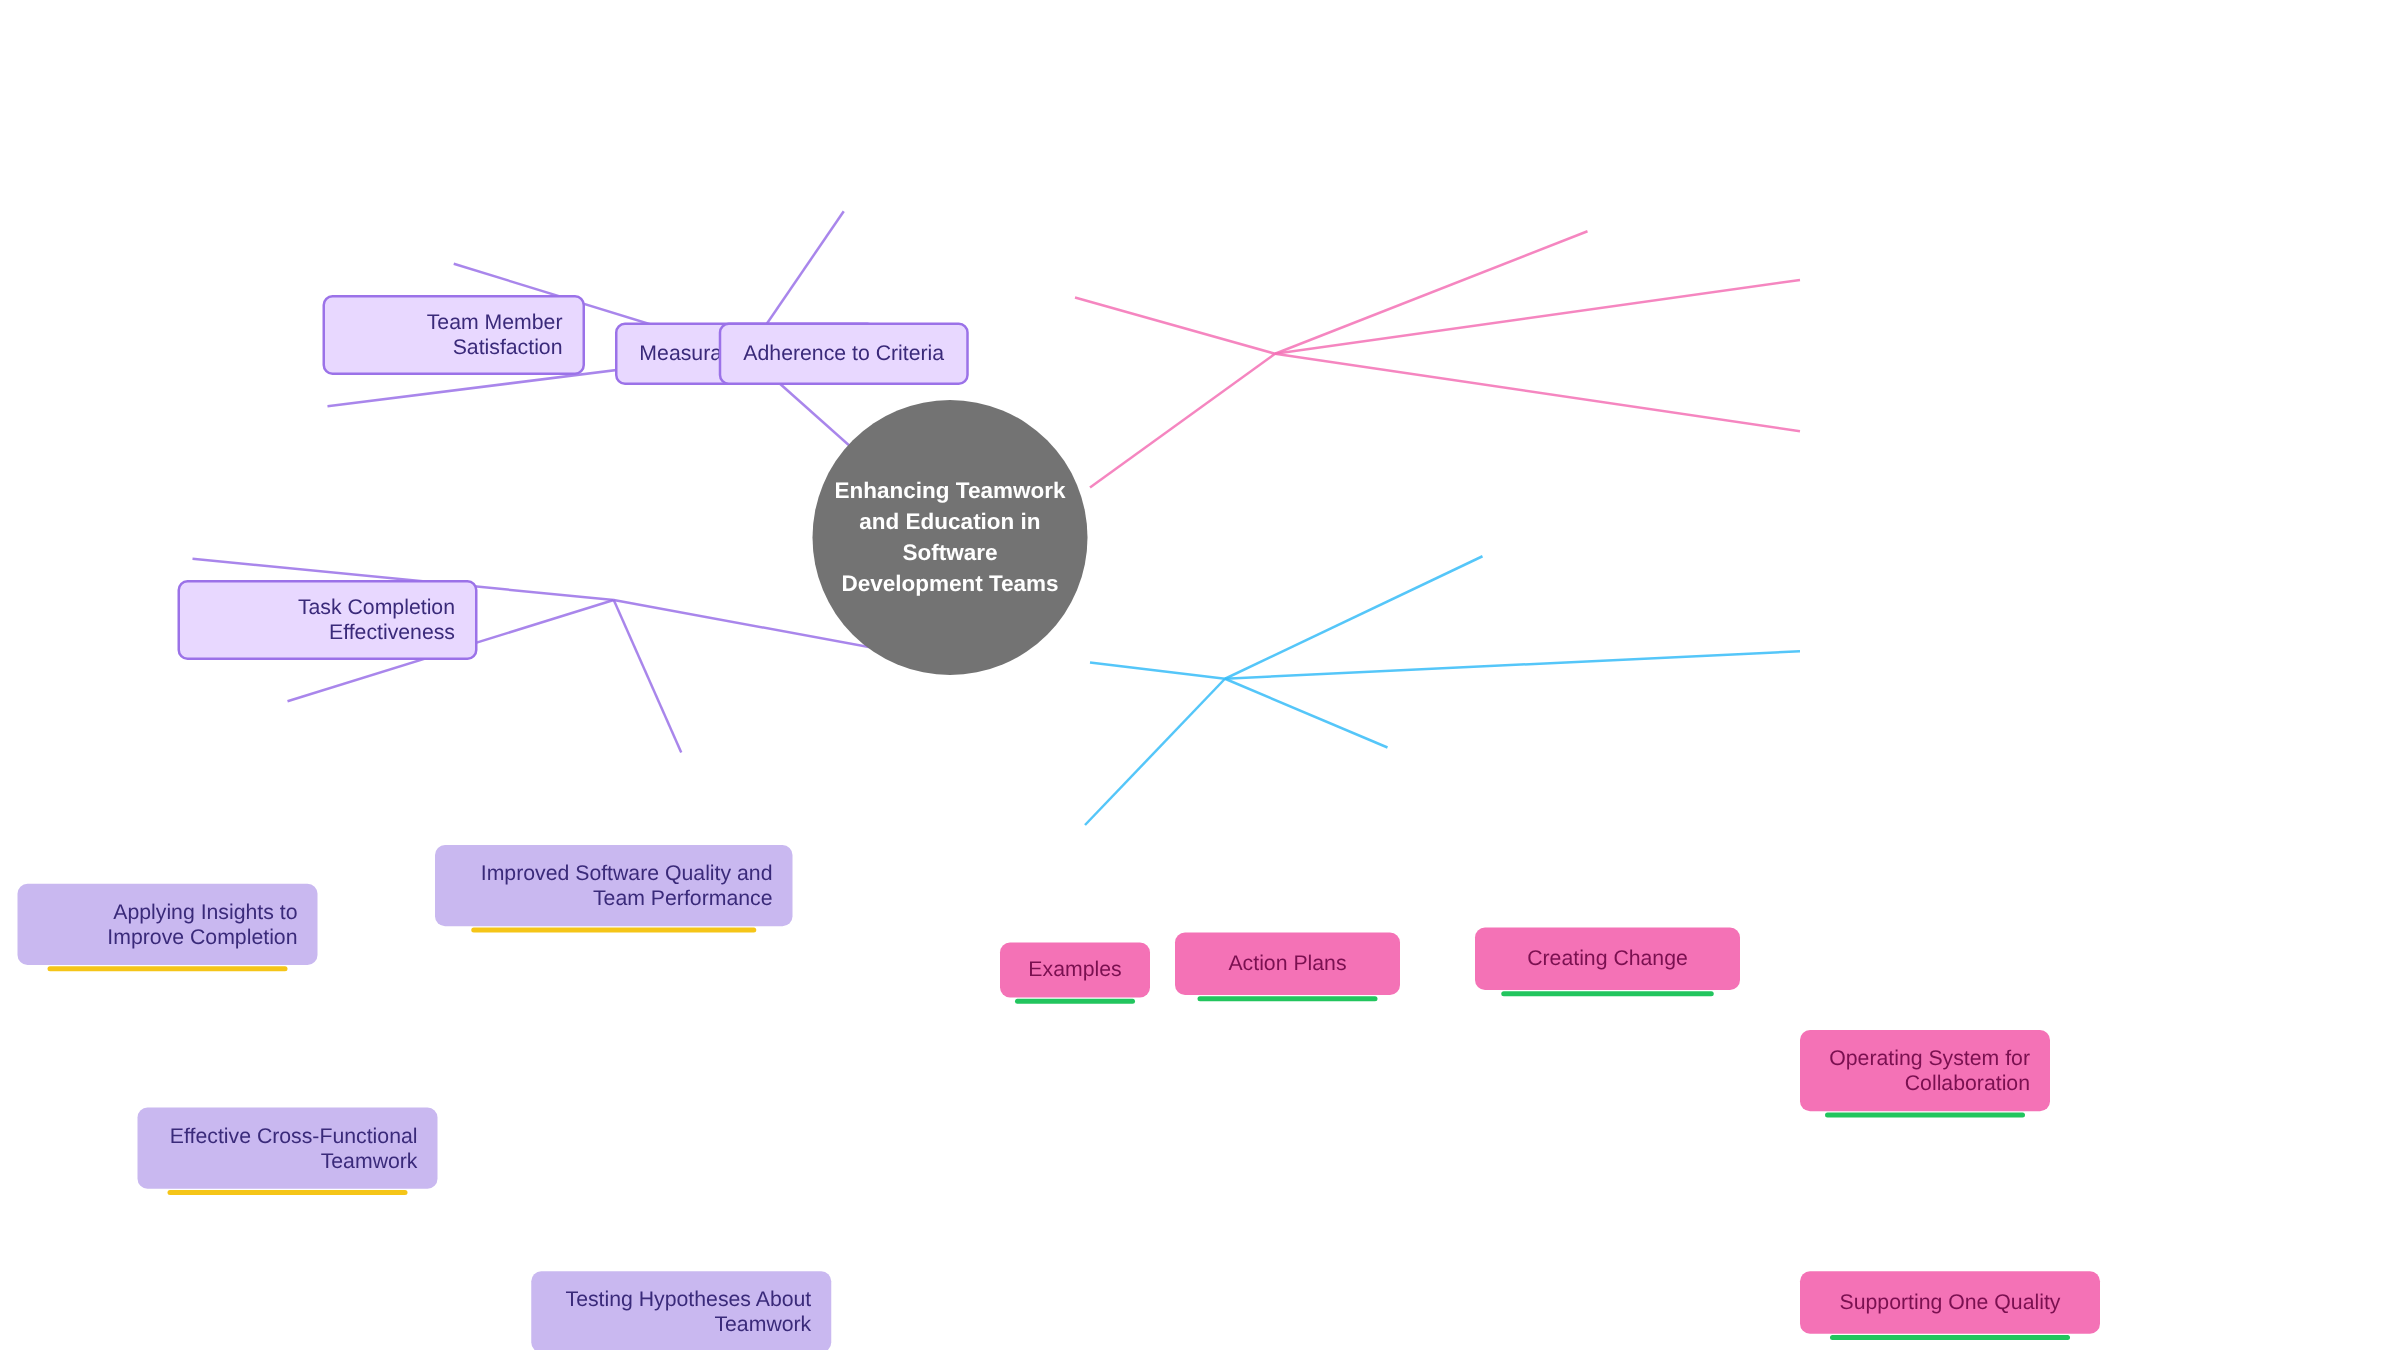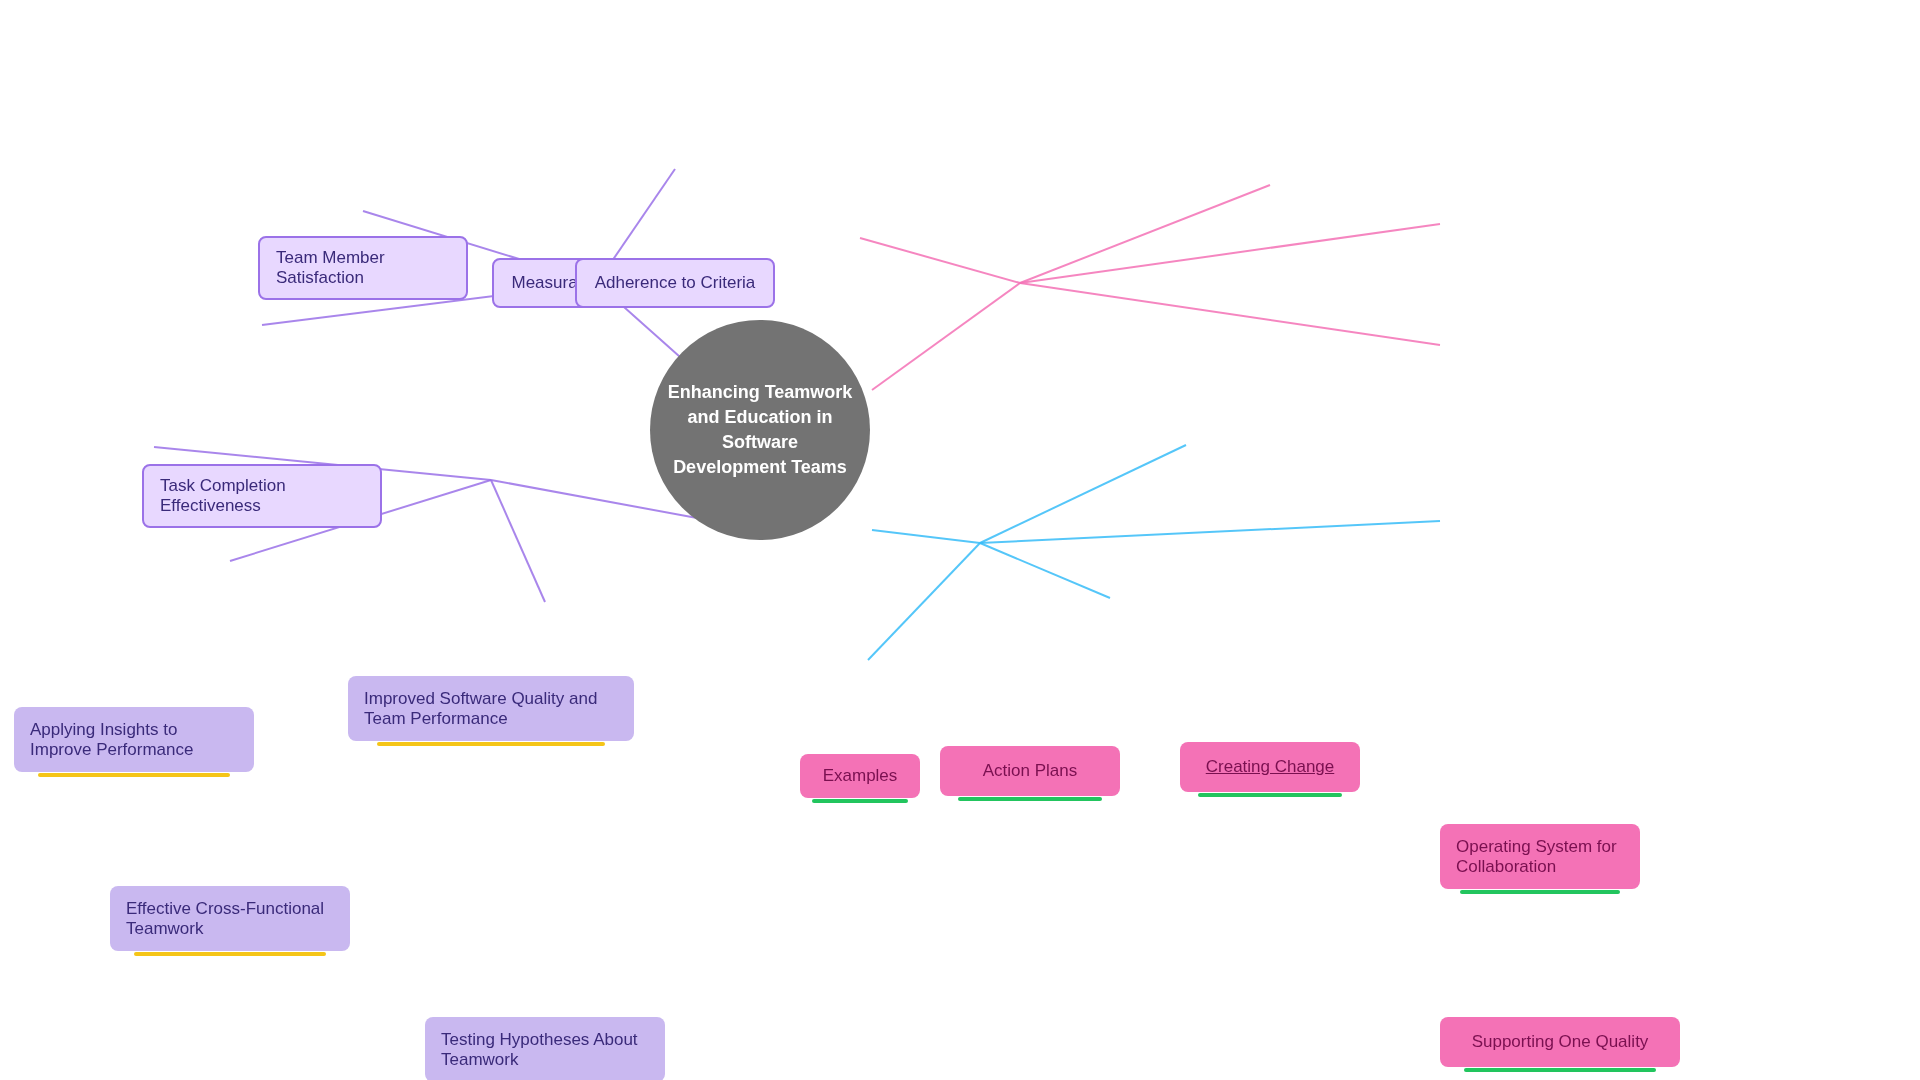--- a/index.html
+++ b/index.html
@@ -16,21 +16,21 @@
       top: 0; left: 0;
       width: 1920px;
       height: 1080px;
       pointer-events: none;
     }
     .node {
       position: absolute;
       display: flex;
       align-items: center;
       justify-content: center;
-      text-align: left;
+      text-align: right;
       border-radius: 8px;
       font-size: 17px;
       font-weight: 500;
       padding: 10px 16px;
       cursor: default;
     }
     .node-center {
       width: 220px;
       height: 220px;
       border-radius: 50%;
@@ -109,21 +109,21 @@
     <line x1="980" y1="543" x2="868" y2="660" stroke="#38bdf8" stroke-width="2" opacity="0.85"></line>
   </svg>
 
 <div id="nodes-container">
     <div class="node node-center" style="left: 650px; top: 320px; width: 220px; height: 220px;">Enhancing Teamwork and Education in Software Development Teams</div>
     <div class="node node-purple-outline" style="left: 492px; top: 258px; width: 210px; min-height: 50px;">Measurable Outcomes</div>
     <div class="node node-purple-outline" style="left: 258px; top: 186px; width: 210px; min-height: 50px;">Team Member Satisfaction</div>
     <div class="node node-purple-outline" style="left: 575px; top: 144px; width: 200px; min-height: 50px;">Adherence to Criteria</div>
     <div class="node node-purple-outline" style="left: 142px; top: 300px; width: 240px; min-height: 50px;">Task Completion Effectiveness</div>
     <div class="node node-purple" style="left: 348px; top: 448px; width: 286px; min-height: 65px;">Improved Software Quality and Team Performance</div>
-    <div class="node node-purple" style="left: 14px; top: 414px; width: 240px; min-height: 65px;">Applying Insights to Improve Performance</div>
+    <div class="node node-purple" style="left: 14px; top: 414px; width: 240px; min-height: 65px;">Applying Insights to Improve Completion</div>
     <div class="node node-purple" style="left: 110px; top: 528px; width: 240px; min-height: 65px;">Effective Cross-Functional Teamwork</div>
     <div class="node node-purple" style="left: 425px; top: 594px; width: 240px; min-height: 65px;">Testing Hypotheses About Teamwork</div>
     <div class="node node-pink" style="left: 940px; top: 258px; width: 180px; min-height: 50px;">Action Plans</div>
     <div class="node node-pink" style="left: 800px; top: 216px; width: 120px; min-height: 44px;">Examples</div>
-    <div class="node node-pink" style="left: 1180px; top: 160px; width: 180px; min-height: 50px; text-decoration: underline;">Creating Change</div>
+    <div class="node node-pink" style="left: 1180px; top: 160px; width: 212px; min-height: 50px;">Creating Change</div>
     <div class="node node-pink" style="left: 1440px; top: 192px; width: 200px; min-height: 65px;">Operating System for Collaboration</div>
     <div class="node node-pink" style="left: 1440px; top: 320px; width: 240px; min-height: 50px;">Supporting One Quality</div>
   </div>
 
 </body></html>

